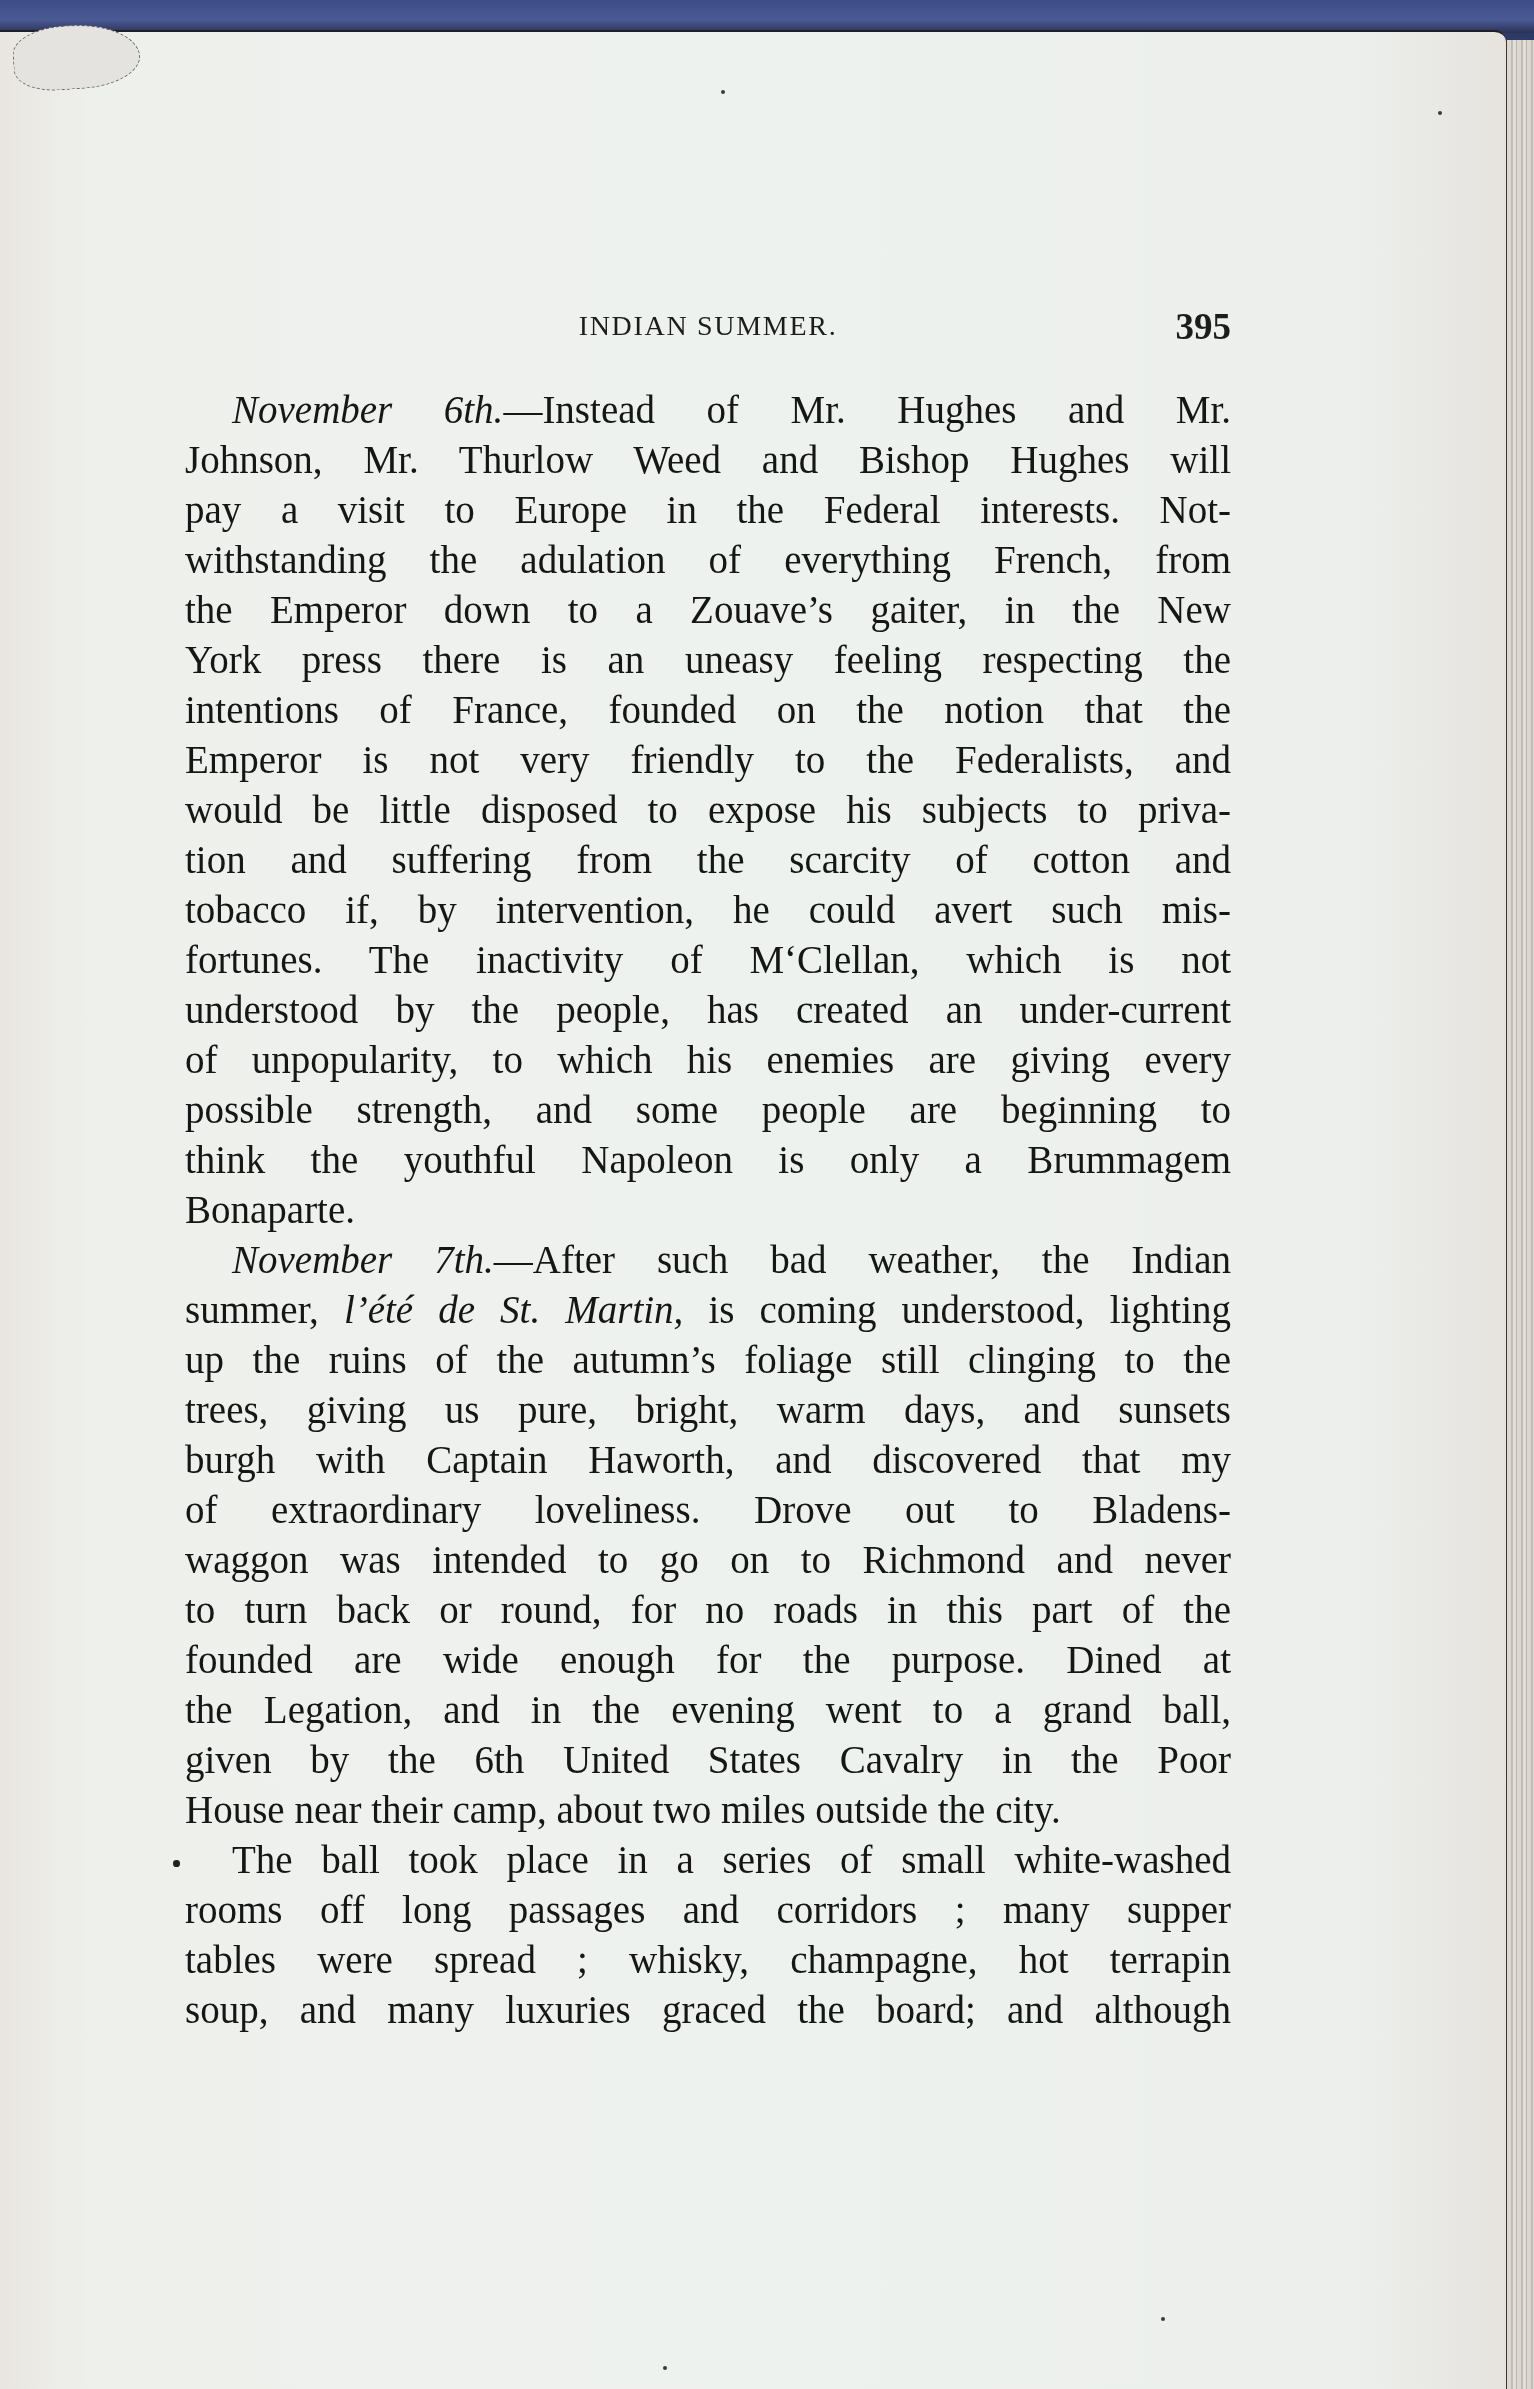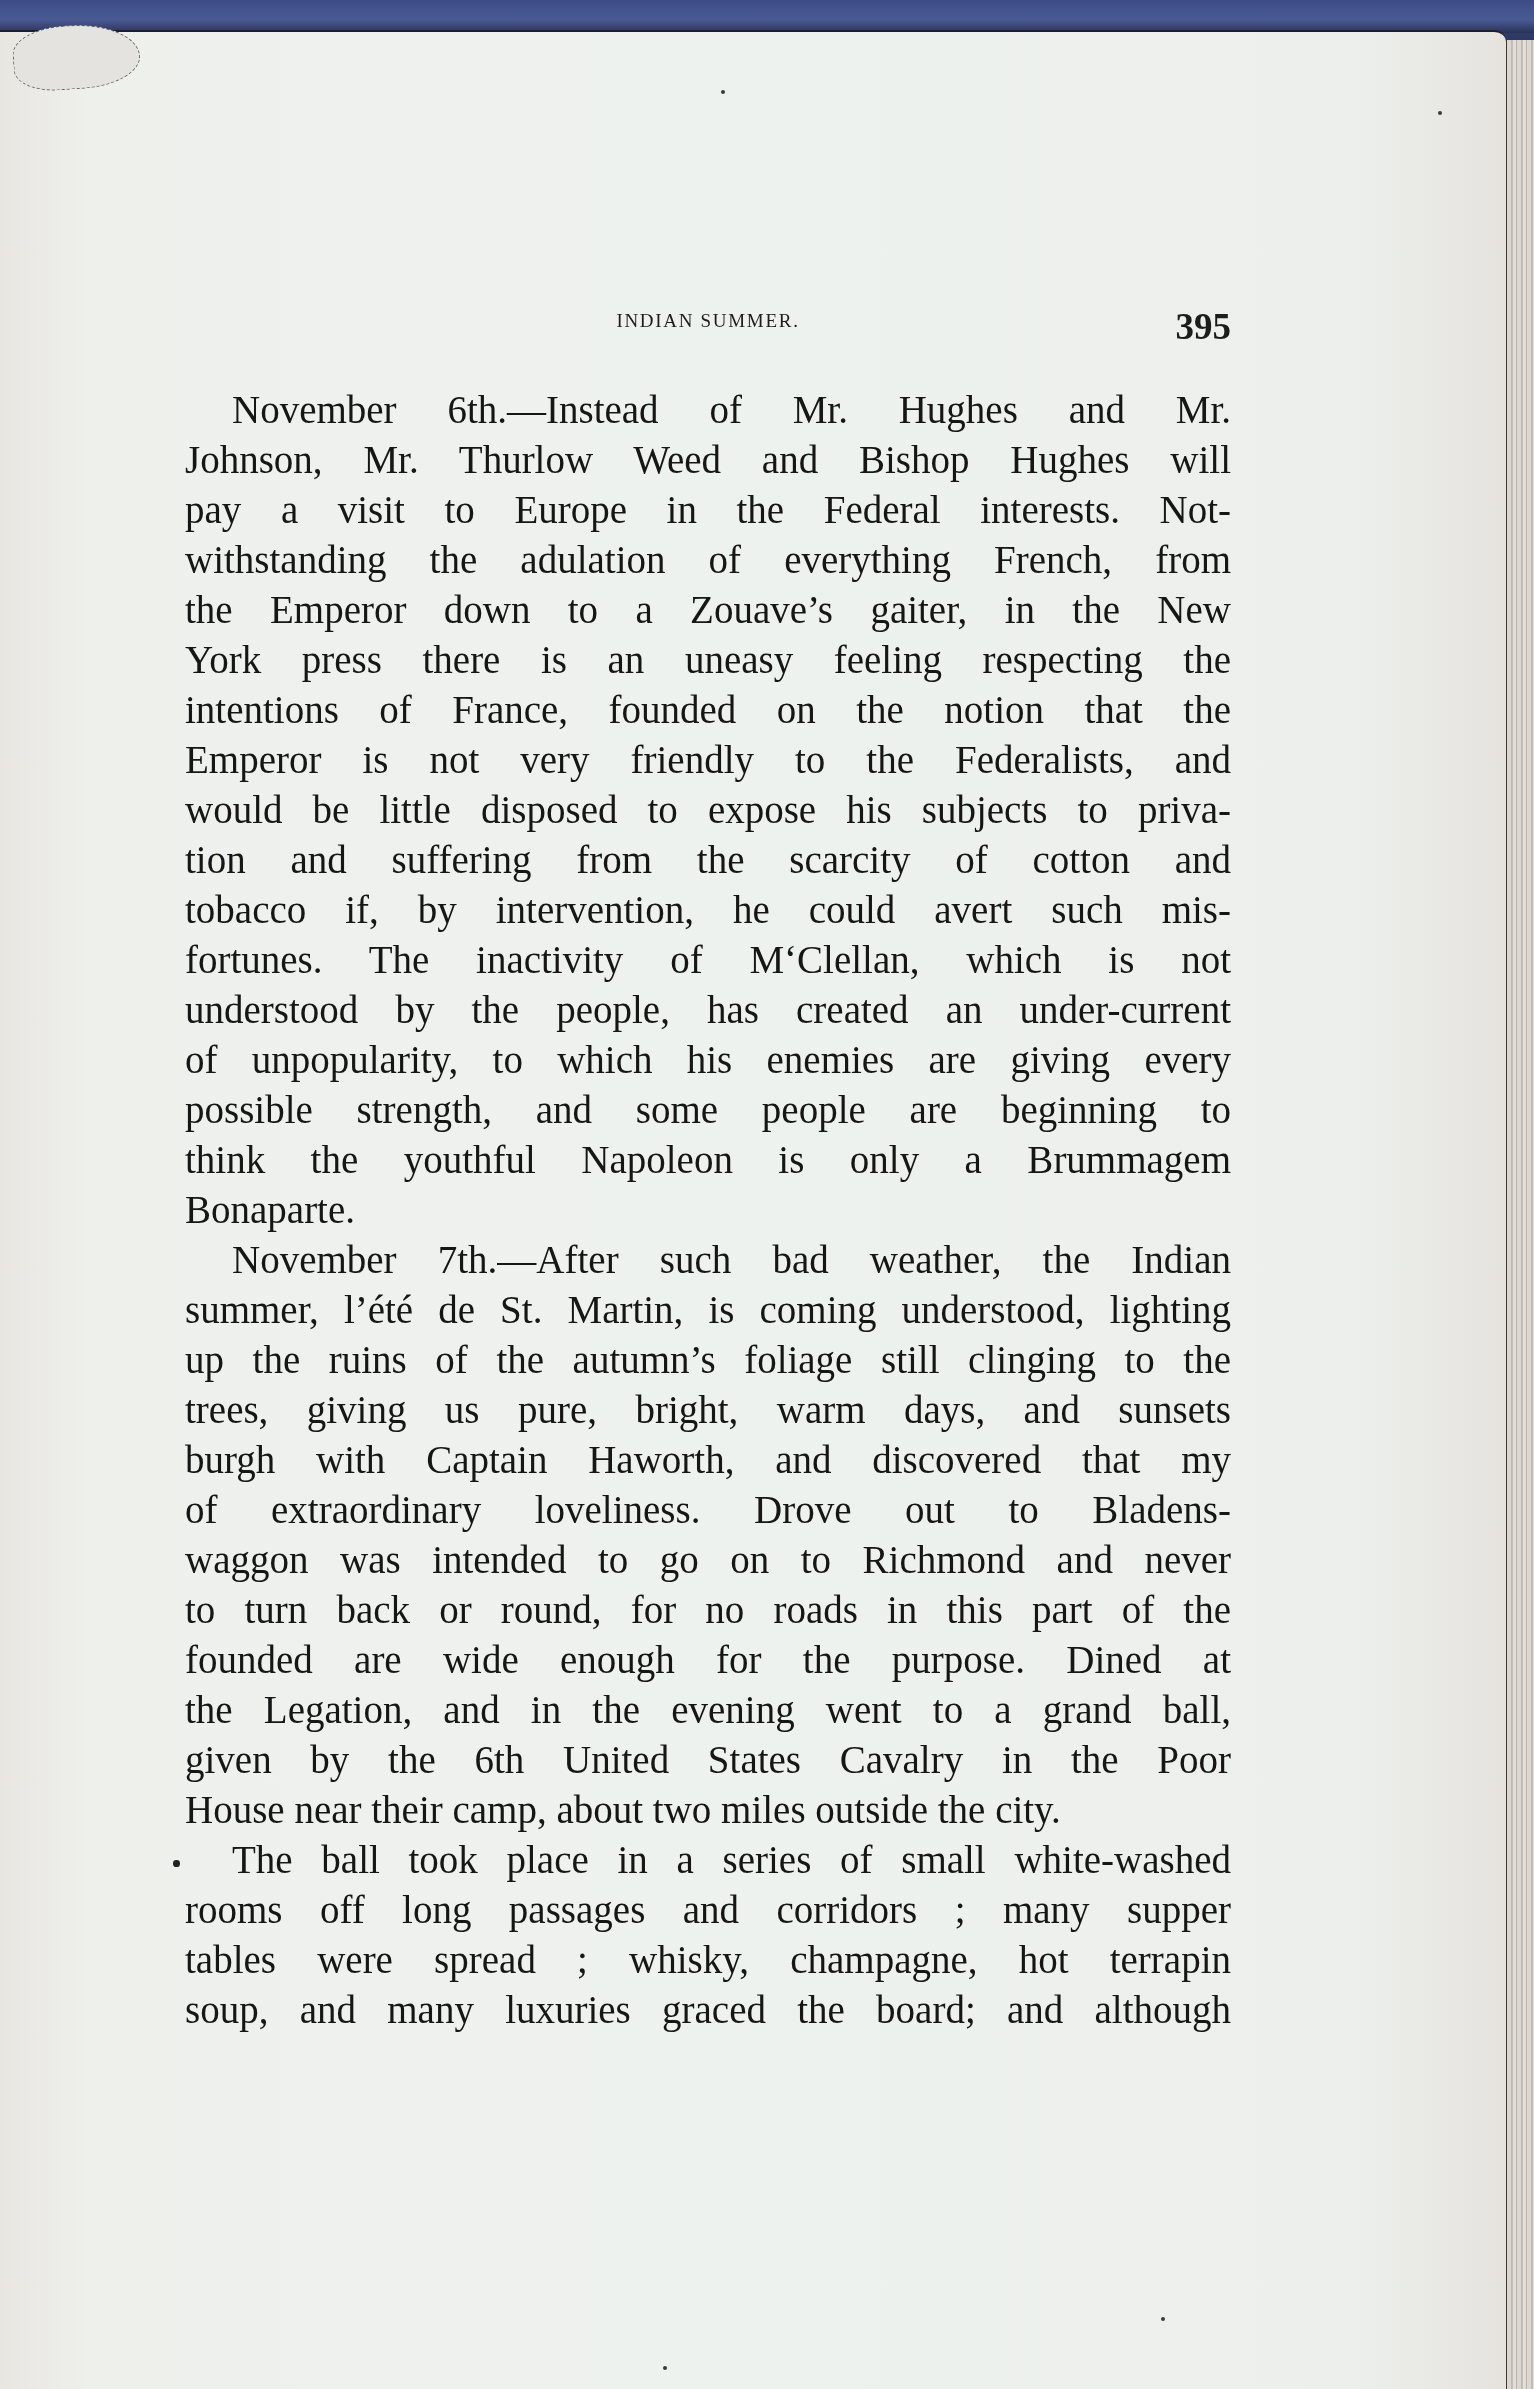--- a/index.html
+++ b/index.html
@@ -49,21 +49,21 @@
       top: 305px;
       left: 185px;
       width: 1046px;
       height: 47px;
       color: #1c1c1c;
     }
     .running-title {
       position: absolute;
       left: 0; right: 0;
       text-align: center;
-      font-size: 19px;
+      font-size: 28px;
       letter-spacing: 1.7px;
       top: 5px;
     }
     .page-number {
       position: absolute;
       right: 0;
       top: 0;
       font-size: 37px;
       font-weight: bold;
     }
@@ -83,20 +83,21 @@
       text-align-last: justify;
       height: 50px;
     }
     .line.last {
       text-align-last: left;
     }
     .line.indent {
       padding-left: 47px;
     }
     .it {
+      font-style: italic;
     }
     .speck {
       position: absolute;
       width: 4.2px; height: 4.2px;
       border-radius: 50%;
       background: #3a3a3a;
     }
     .bullet-mark {
       position: absolute;
       left: 173px;

